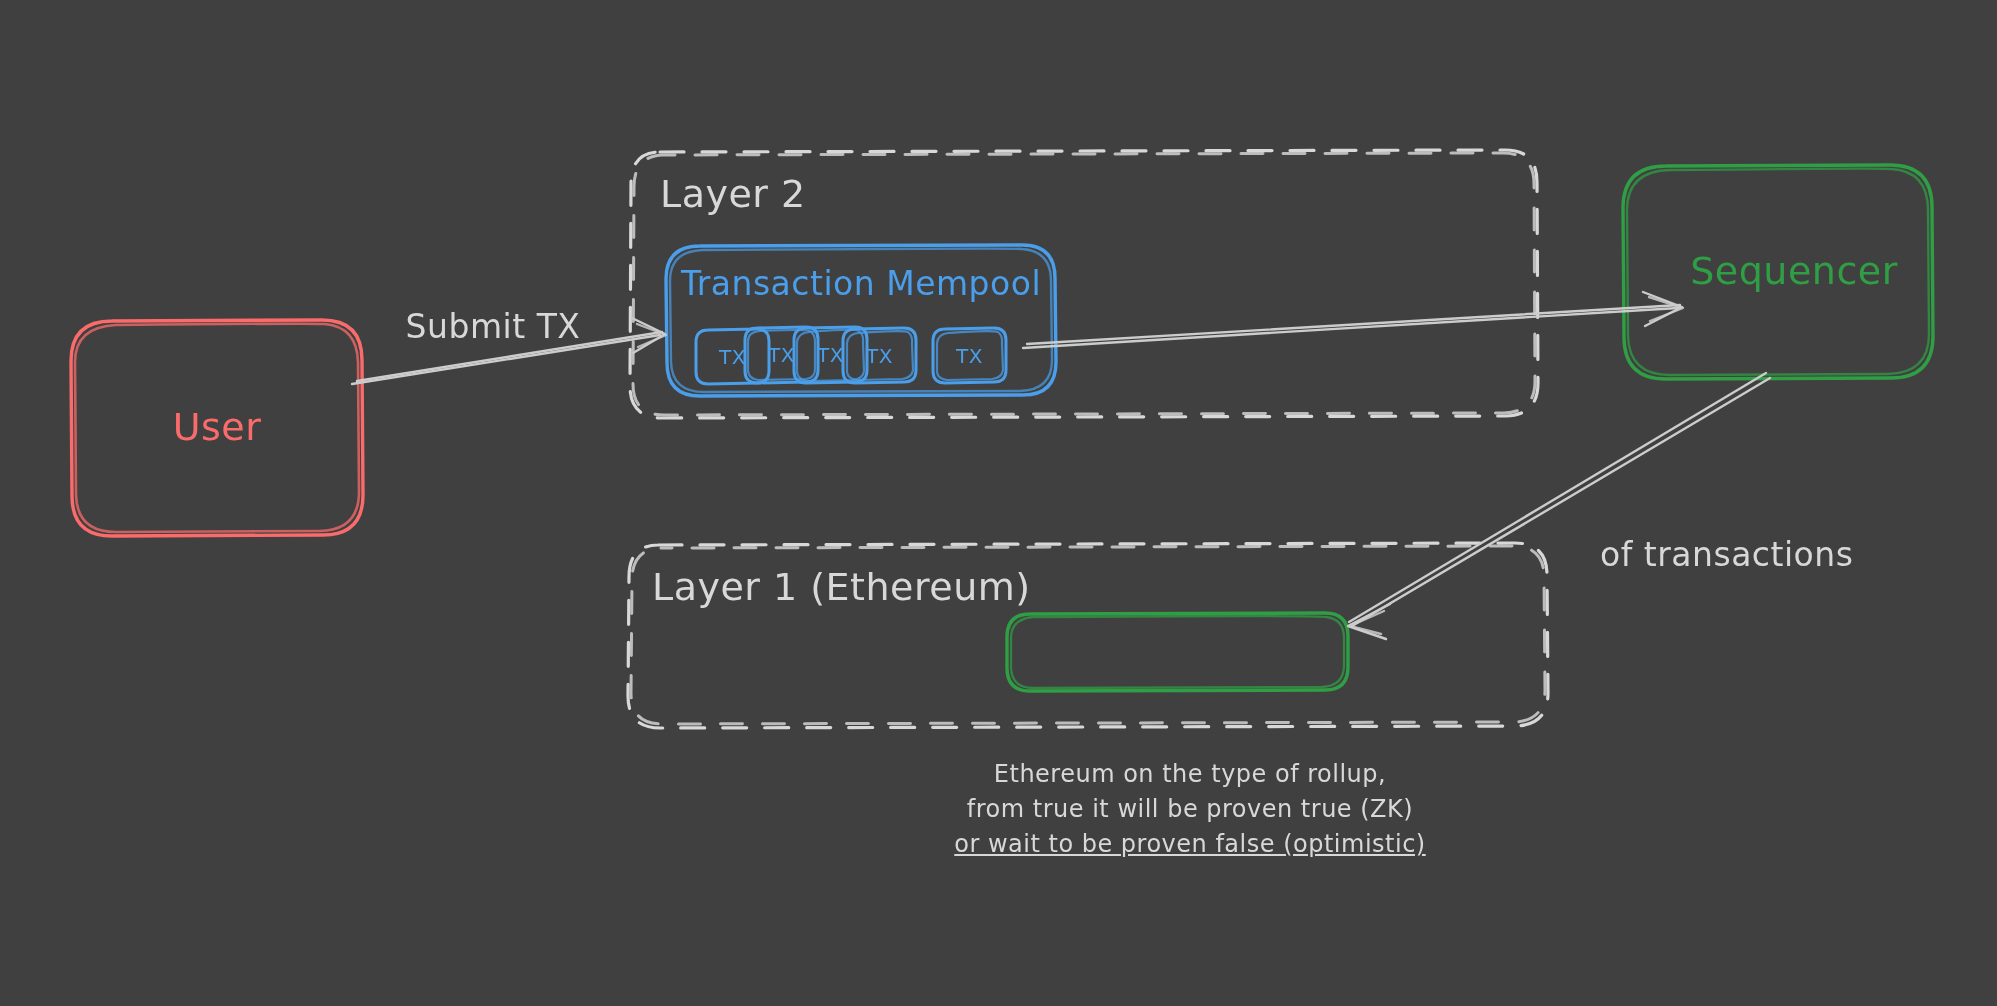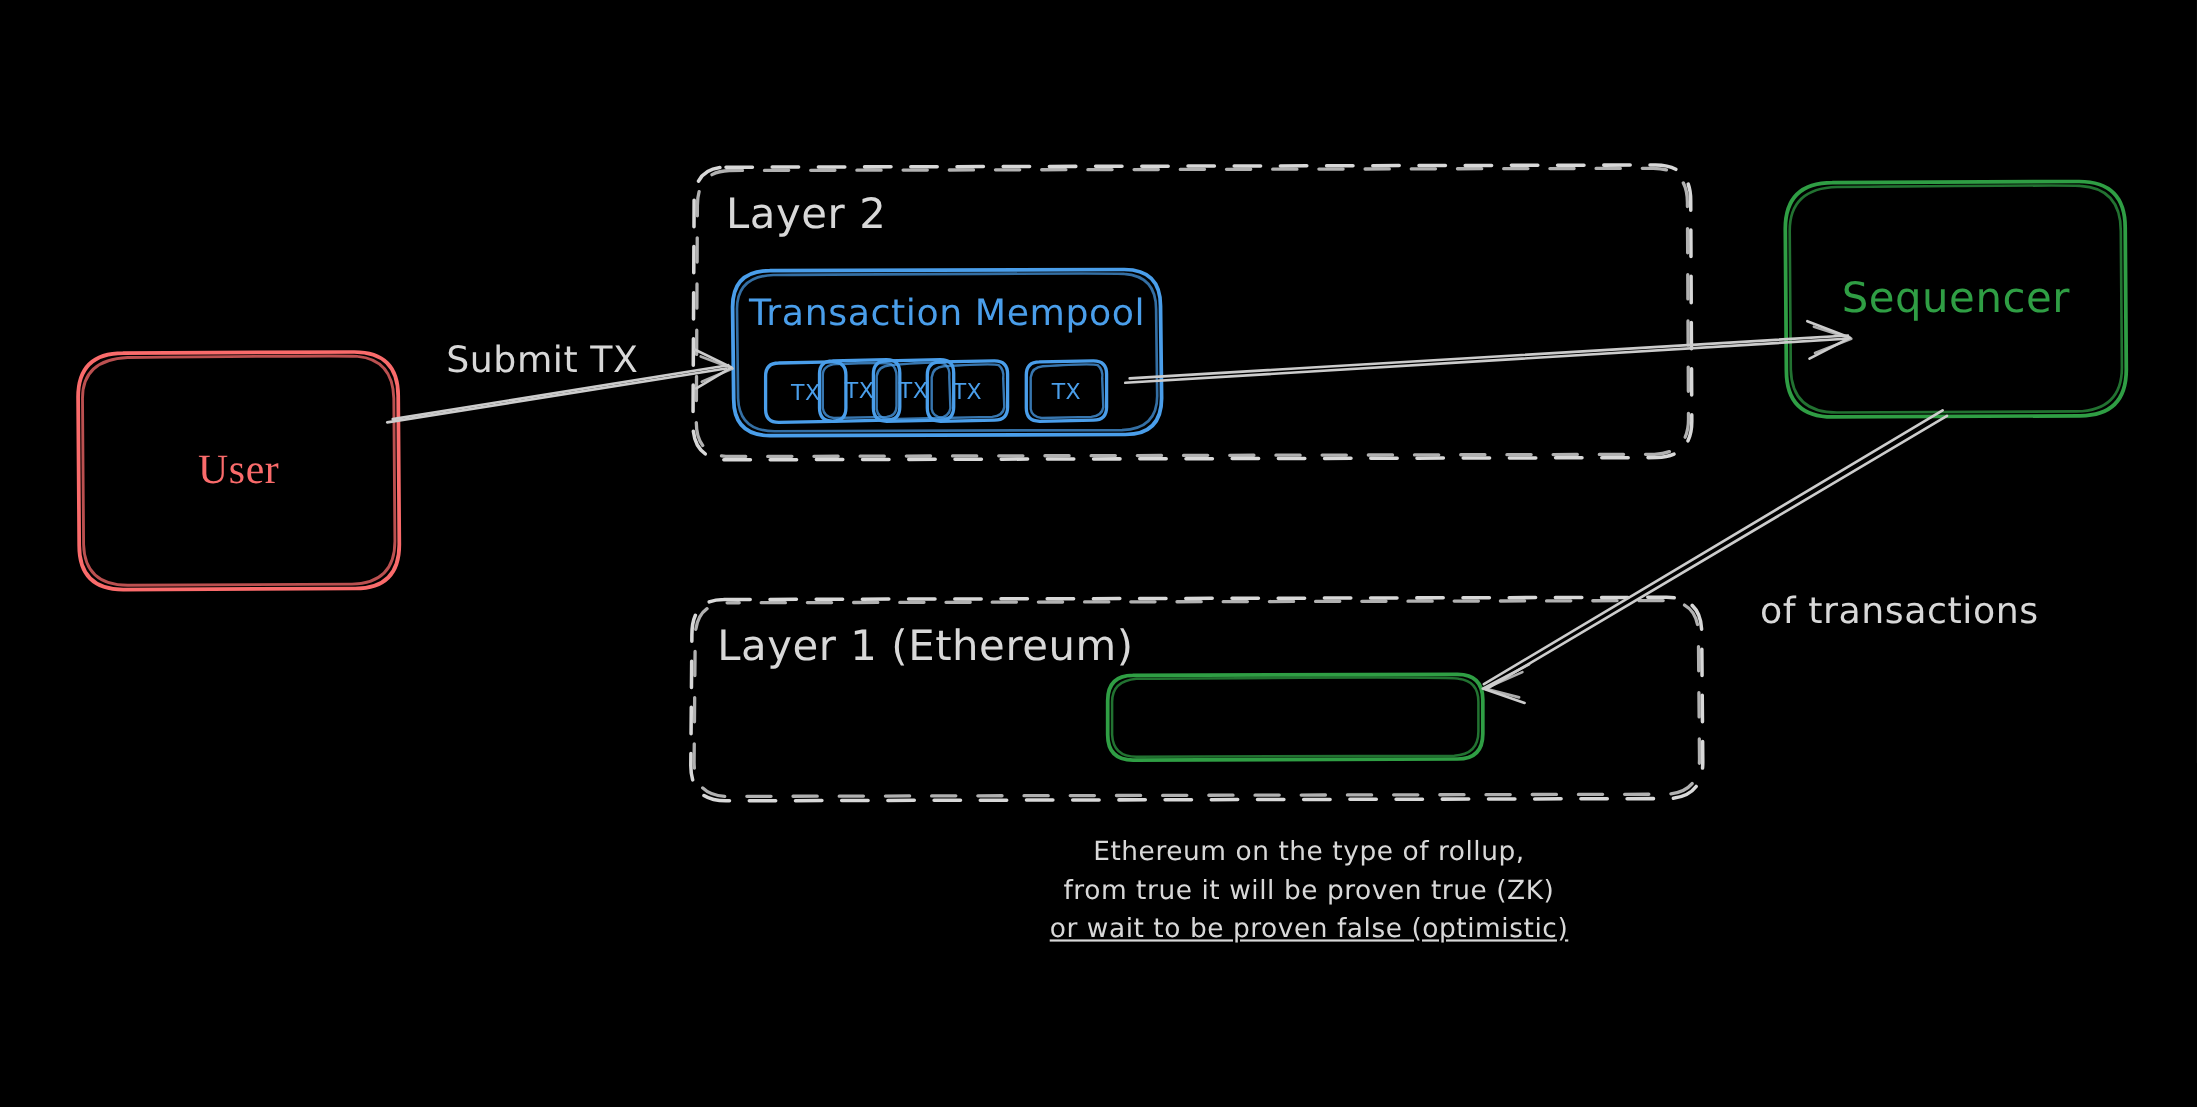--- a/index.html
+++ b/index.html
@@ -4,21 +4,21 @@
 <style>
   html, body {
     margin: 0;
     padding: 0;
     background: #121212;
   }
   #canvas {
     position: relative;
     width: 1997px;
     height: 1006px;
-    background: #000000;
+    background: #404040;
     overflow: hidden;
     font-family: "DejaVu Sans", sans-serif;
   }
   .layer-svg {
     position: absolute;
     top: 0; left: 0;
     width: 1997px;
     height: 1006px;
     pointer-events: none;
   }
@@ -127,25 +127,25 @@
       <path class="s-arrow" d="M1766,373 L1349,622"></path>
       <path class="s-arrow" d="M1390,604 L1348,626 L1386,639"></path>
       <path class="s-arrow" d="M1384,611 L1350,626 L1381,634" opacity="0.85"></path>
     </g>
   </svg>
 
   <div class="node-label hand f-lg txt-white" style="left:660px; top:170px; width:260px; height:48px; justify-content:flex-start;">Layer 2</div>
 
   <div class="node-label hand f-lg txt-white" style="left:652px; top:551px; width:420px; height:48px; justify-content:flex-start;margin-top:12px;">Layer 1 (Ethereum)</div>
 
-  <div class="node-label hand f-lg txt-red" style="left:71px; top:403px; width:292px; height:48px;font-family:Liberation Serif, serif;">User</div>
+  <div class="node-label hand f-lg txt-red" style="left:71px; top:403px; width:292px; height:48px;">User</div>
 
   <div class="node-label hand f-md txt-blue" style="left:666px; top:262px; width:390px; height:42px;">Transaction Mempool</div>
 
-  <div class="node-label hand f-lg txt-green" style="left:1623px; top:247px; width:310px; height:48px;">Sequencer</div>
+  <div class="node-label hand f-lg txt-green" style="left:1623px; top:247px; width:310px; height:48px;padding-left:16px;">Sequencer</div>
 
 
   <div class="node-label hand f-xs txt-blue" style="left:696px; top:341px; width:73px; height:32px;">TX</div>
   <div class="node-label hand f-xs txt-blue" style="left:745px; top:339px; width:73px; height:32px;">TX</div>
   <div class="node-label hand f-xs txt-blue" style="left:794px; top:339px; width:73px; height:32px;">TX</div>
   <div class="node-label hand f-xs txt-blue" style="left:843px; top:340px; width:73px; height:32px;">TX</div>
   <div class="node-label hand f-xs txt-blue" style="left:933px; top:340px; width:73px; height:32px;">TX</div>
 
   <div class="node-label hand f-md txt-white" style="left:383px; top:305px; width:220px; height:42px;">Submit TX</div>
 

